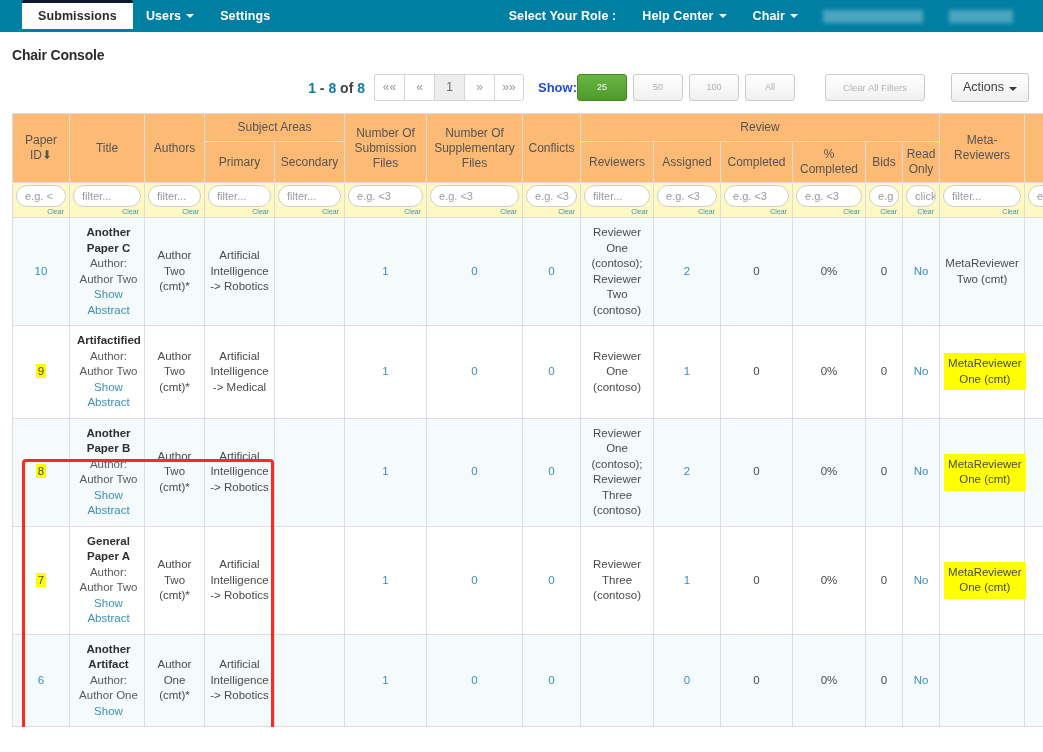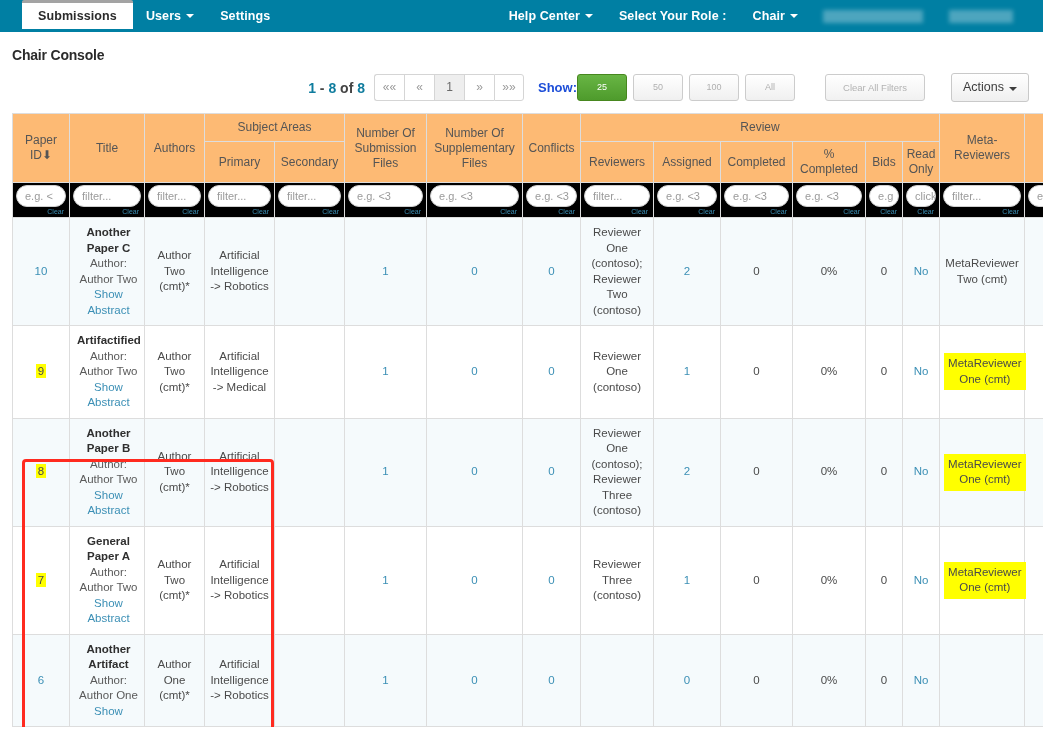--- a/index.html
+++ b/index.html
@@ -29,21 +29,21 @@
     padding: 0 13px;
     color: #ffffff;
     font-size: 12.5px;
     font-weight: bold;
     white-space: nowrap;
     letter-spacing: .1px;
   }
   .nav-item.active {
     background: #ffffff;
     color: #2b2b2b;
-    border-top: 3px solid #a3a3a3;
+    border-top: 3px solid #0f172a;
     padding: 0 16px;
     margin-bottom: 3px;
     border-top-left-radius: 2px;
     border-top-right-radius: 2px;
   }
   .caret {
     display: inline-block;
     width: 0; height: 0;
     margin-left: 5px;
     border-left: 4px solid transparent;
@@ -174,21 +174,21 @@
     color: #555555;
     font-size: 12px;
     line-height: 1.25;
     padding: 5px 3px;
   }
   #grid thead th.grp { padding: 6px 3px; }
   .sort-arrow { font-size: 12px; }
 
   
   tr.filter-row td {
-    background: #000000;
+    background: #fef9c3;
     padding: 5px 4px 2px 4px;
     text-align: center;
   }
   .finput {
     width: 100%;
     height: 22px;
     border: 1px solid #cfcfcf;
     border-radius: 11px;
     background: #ffffff;
     color: #9b9b9b;
@@ -244,25 +244,25 @@
     <div class="nav-item">
       <span>Users</span>
       <span class="caret"></span>
     </div>
     <div class="nav-item">
       <span>Settings</span>
     </div>
   </div>
   <div class="nav-right">
     <div class="nav-item">
+      <span>Select Your Role :</span>
+    </div>
+    <div class="nav-item">
       <span>Help Center</span>
       <span class="caret"></span>
-    </div>
-    <div class="nav-item">
-      <span>Select Your Role :</span>
     </div>
     <div class="nav-item">
       <span>Chair</span>
       <span class="caret"></span>
     </div>
     <div class="redacted" id="redact-1"></div>
     <div class="redacted" id="redact-2"></div>
   </div>
 </div>
 

